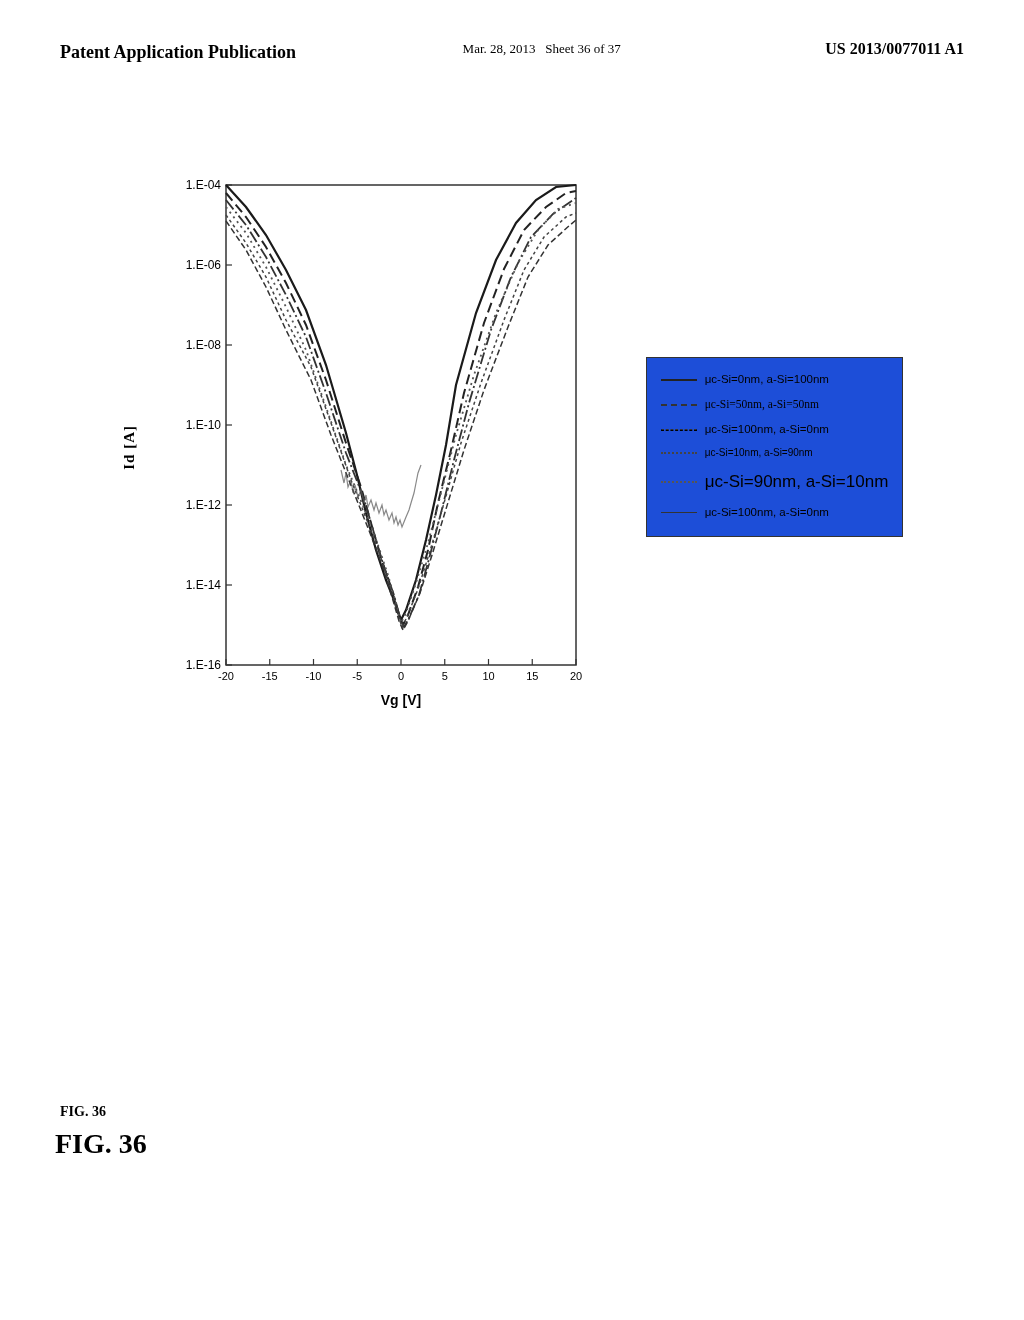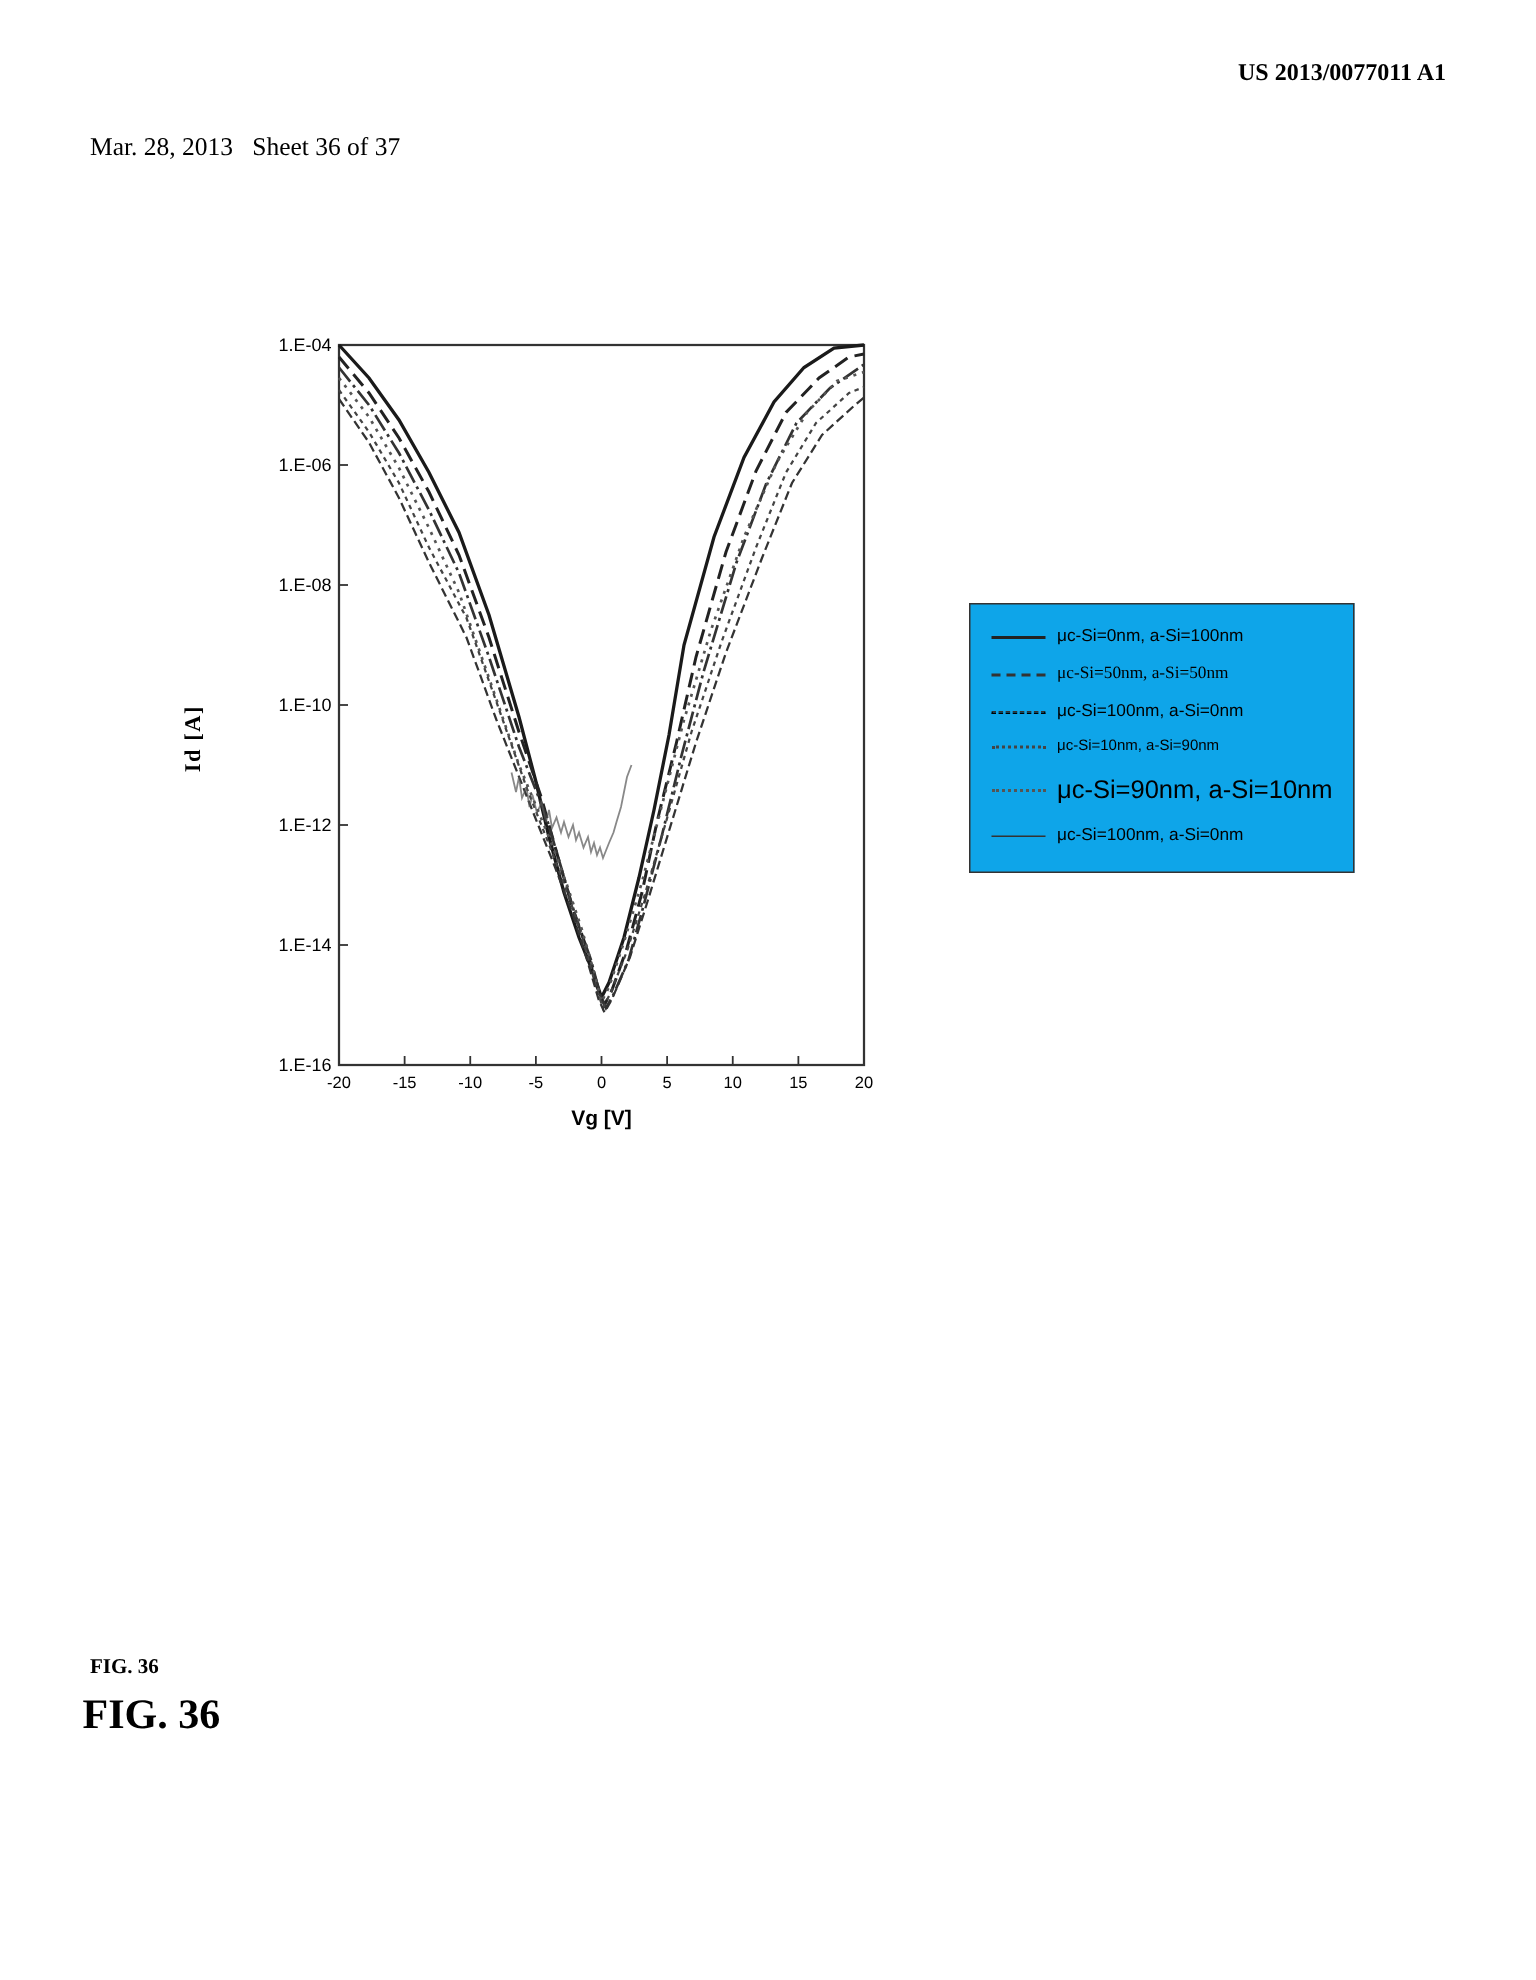--- a/index.html
+++ b/index.html
@@ -18,24 +18,23 @@
       justify-content: space-between;
       align-items: flex-start;
       padding: 40px 60px 20px 60px;
     }
     .header-left {
       font-size: 18px;
       font-weight: bold;
       line-height: 1.4;
     }
     .header-center {
-      font-size: 17px;
+      font-size: 13px;
       text-align: left;
       line-height: 1.4;
-      margin-top: 46px;
     }
     .header-right {
       font-size: 16px;
       font-weight: bold;
       text-align: right;
       margin-left: 38px;
     }
 
     
     .figure-container {
@@ -72,34 +71,35 @@
       position: relative;
     }
 
     
     .legend {
       border: 1.5px solid #333;
       padding: 10px 14px;
       font-size: 12px;
       line-height: 2;
       min-width: 230px;
-      background: #0ea5e9;
+      background: #1d4ed8;
     }
 
     .legend-item {
       display: flex;
       align-items: center;
       gap: 8px;
       margin-bottom: 2px;
     }
   </style>
 </head>
 <body>
 
 <div class="header">
+  <div class="header-left">Patent Application Publication</div>
   <div class="header-center">
     <span>Mar. 28, 2013</span>&nbsp;&nbsp;
     <span>Sheet 36 of 37</span>
   </div>
   <div class="header-right">US 2013/0077011 A1</div>
 </div>
 
 <div class="figure-container">
   <div class="chart-and-legend">
 

